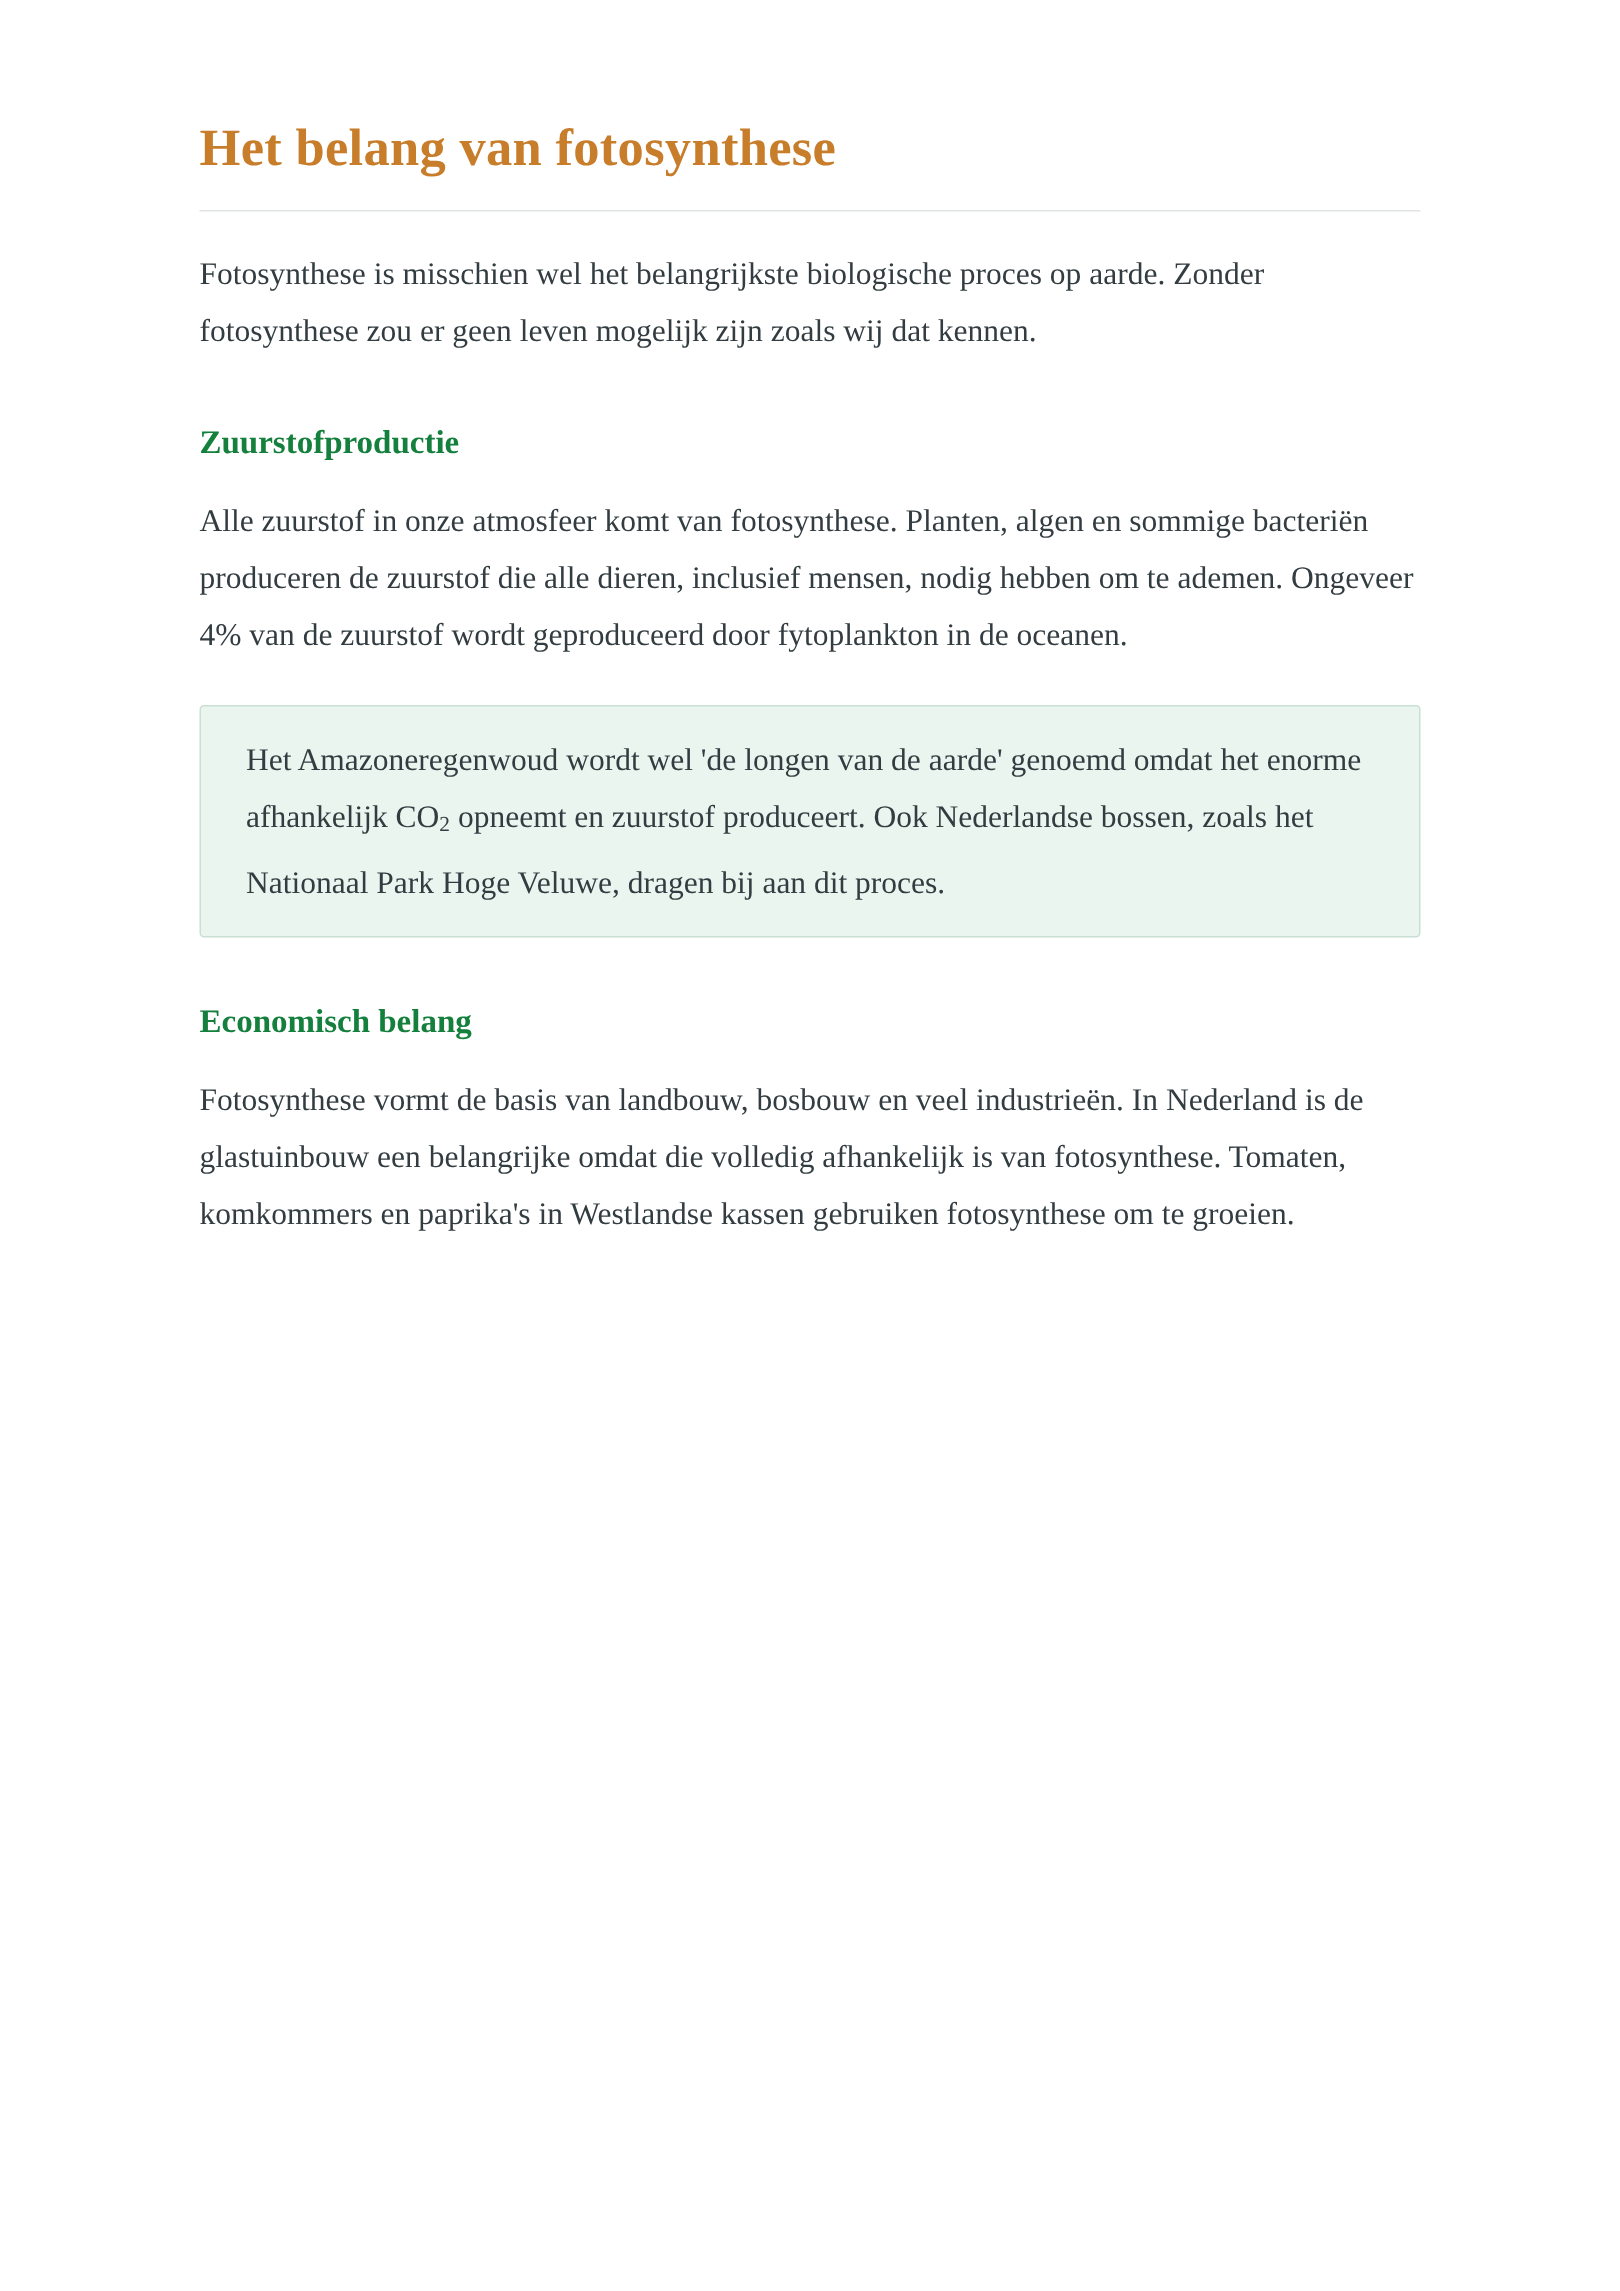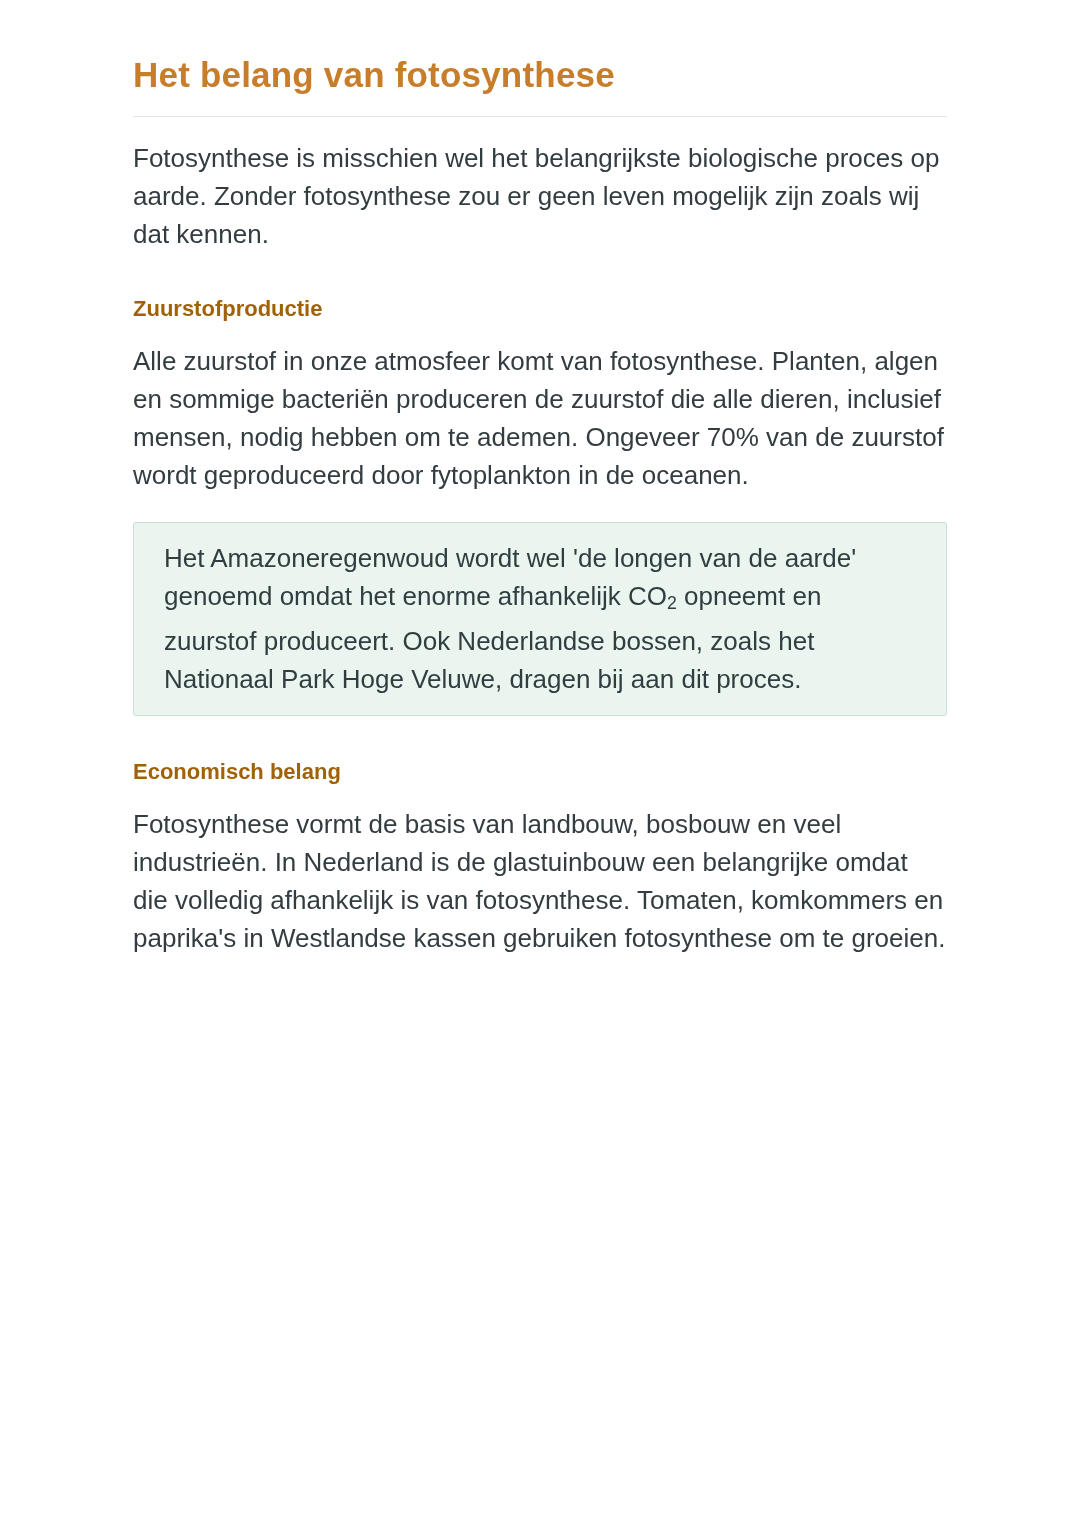--- a/index.html
+++ b/index.html
@@ -9,48 +9,48 @@
   }
   body {
     width: 1080px;
     height: 1527px;
     overflow: hidden;
   }
   .page {
     box-sizing: border-box;
     width: 814px;
     margin: 0 auto;
-    padding-top: 54px;
-    font-family: Liberation Sans, sans-serif;
+    padding-top: 78px;
+    font-family: Liberation Serif, serif;
     color: #333d41;
   }
   h1.doc-title {
     margin: 0 0 20px 0;
     font-size: 35px;
     line-height: 42px;
     font-weight: 700;
     color: #c87d2b;
     letter-spacing: 0.2px;
   }
   hr.title-divider {
     border: 0;
     border-top: 1px solid #e2e5e6;
     margin: 0;
   }
   p.body-par {
     margin: 22px 0 0 0;
-    font-size: 26px;
+    font-size: 21px;
     line-height: 38px;
   }
   h2.sec-heading {
     margin: 42px 0 0 0;
     font-size: 22px;
     line-height: 27px;
     font-weight: 700;
-    color: #a16207;
+    color: #15803d;
   }
   h2.sec-heading + p.body-par {
     margin-top: 20px;
   }
   .callout {
     box-sizing: border-box;
     margin-top: 28px;
     background: #e9f5ee;
     border: 1px solid #cadfd3;
     border-radius: 3px;
@@ -70,21 +70,21 @@
 <div class="page">
 
   <h1 class="doc-title">Het belang van fotosynthese</h1>
 
   <hr class="title-divider">
 
   <p class="body-par">Fotosynthese is misschien wel het belangrijkste biologische proces op aarde. Zonder fotosynthese zou er geen leven mogelijk zijn zoals wij dat kennen.</p>
 
   <section>
     <h2 class="sec-heading">Zuurstofproductie</h2>
-    <p class="body-par">Alle zuurstof in onze atmosfeer komt van fotosynthese. Planten, algen en sommige bacteriën produceren de zuurstof die alle dieren, inclusief mensen, nodig hebben om te ademen. Ongeveer 70% van de zuurstof wordt geproduceerd door fytoplankton in de oceanen.</p>
+    <p class="body-par">Alle zuurstof in onze atmosfeer komt van fotosynthese. Planten, algen en sommige bacteriën produceren de zuurstof die alle dieren, inclusief mensen, nodig hebben om te ademen. Ongeveer 4% van de zuurstof wordt geproduceerd door fytoplankton in de oceanen.</p>
   </section>
 
   <section>
   </section>
 
   <section>
   </section>
 
   <div class="callout">
     <p class="body-par"><span>Het Amazoneregenwoud wordt wel 'de longen van de aarde' genoemd omdat het enorme afhankelijk CO</span><span class="sub">2</span><span> opneemt en zuurstof produceert. Ook Nederlandse bossen, zoals het Nationaal Park Hoge Veluwe, dragen bij aan dit proces.</span></p>

